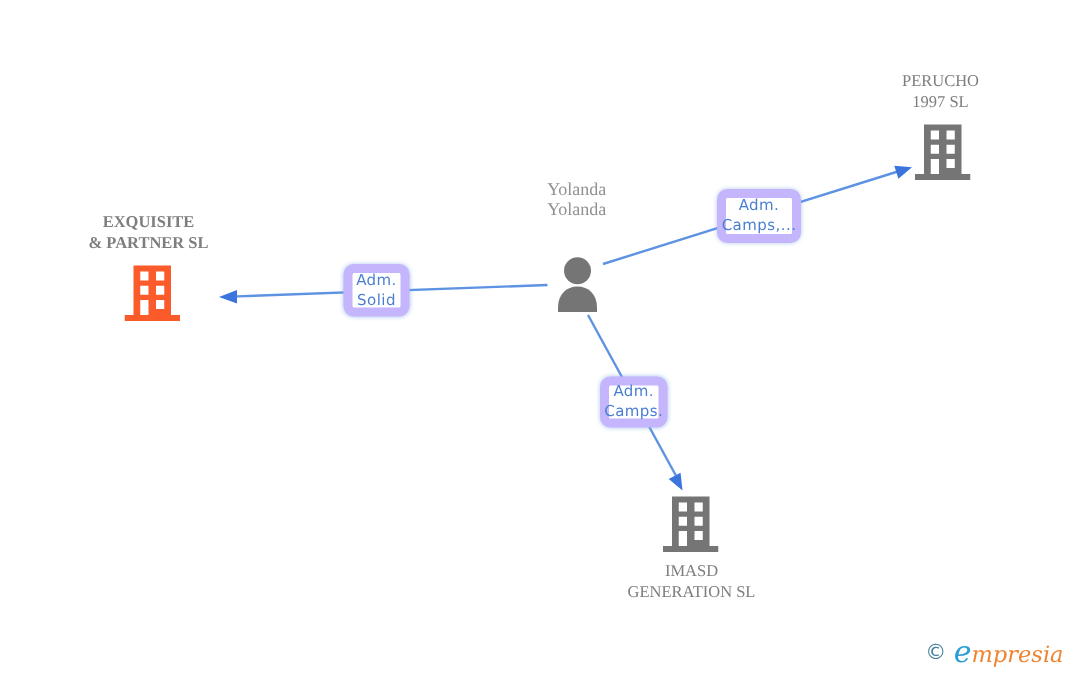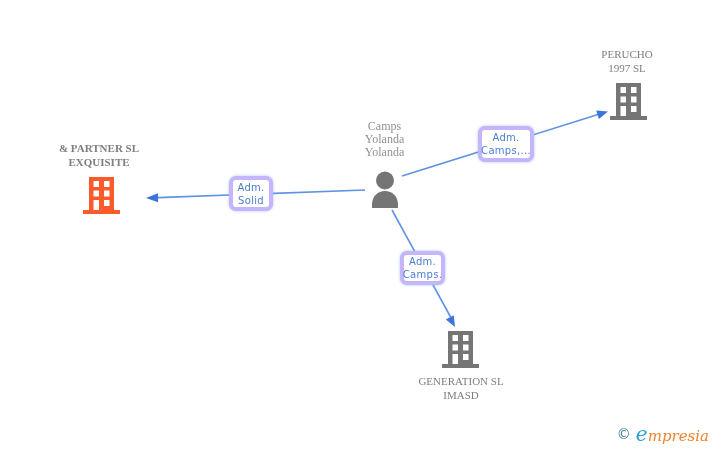--- a/index.html
+++ b/index.html
@@ -46,21 +46,21 @@
     position: absolute;
     cursor: pointer;
   }
   .icon svg { display: block; width: 100%; height: 100%; }
   .building-orange { color: #fb5a2a; }
   .building-gray { color: #757575; }
   .person-color { color: #757575; }
   .edge-box {
     position: absolute;
     background: #ffffff;
-    border: 4px solid #c4b5fd;
+    border: 6px solid #c4b5fd;
     border-radius: 7px;
     box-shadow: 0 0 3px rgba(130, 170, 230, 0.65);
     color: #4a7fd0;
     font-size: 10px;
     line-height: 13px;
     letter-spacing: 0.3px;
     display: flex;
     flex-direction: column;
     align-items: center;
     justify-content: center;
@@ -107,34 +107,33 @@
       <line class="edge-line" x1="402" y1="176" x2="598" y2="114.5"></line>
       <polygon class="edge-arrow" points="608,111.5 598.9,119.1 596.2,110.5"></polygon>
     </g>
     <g>
       <line class="edge-line" x1="392" y1="210" x2="450.6" y2="317"></line>
       <polygon class="edge-arrow" points="455,327 445.8,319.4 453.7,315.2"></polygon>
     </g>
   </svg>
 
   <div class="node-label person-label" style="left:312px; top:120px; width:145px;">
-    <span class="tline">Camps</span>
     <span class="tline">Yolanda</span>
     <span class="tline">Yolanda</span>
   </div>
   <div class="icon person-color" style="left:371px; top:171px; width:28px; height:37px;">
     <svg viewBox="0 0 28 37">
       <circle cx="14" cy="9.5" r="9" fill="currentColor"></circle>
       <path d="M1,37 v-3 c0,-9 5.8,-14 13,-14 s13,5 13,14 v3 z" fill="currentColor"></path>
     </svg>
   </div>
 
   <div class="node-label label-bold" style="left:19px; top:141px; width:160px;">
+    <span class="tline">EXQUISITE</span>
     <span class="tline">&amp; PARTNER SL</span>
-    <span class="tline">EXQUISITE</span>
   </div>
   <div class="icon building-orange" style="left:83px; top:176px; width:37px; height:38px;">
     <svg viewBox="0 0 37 38">
       <rect x="0" y="34" width="37" height="4" fill="currentColor"></rect>
       <rect x="6" y="1" width="25" height="33" fill="currentColor"></rect>
       <rect x="10.5" y="5" width="5.5" height="6" fill="#ffffff"></rect>
       <rect x="21" y="5" width="5.5" height="6" fill="#ffffff"></rect>
       <rect x="10.5" y="14.5" width="5.5" height="6" fill="#ffffff"></rect>
       <rect x="21" y="14.5" width="5.5" height="6" fill="#ffffff"></rect>
       <rect x="10.5" y="24" width="5.5" height="10" fill="#ffffff"></rect>
@@ -165,22 +164,22 @@
       <rect x="6" y="1" width="25" height="33" fill="currentColor"></rect>
       <rect x="10.5" y="5" width="5.5" height="6" fill="#ffffff"></rect>
       <rect x="21" y="5" width="5.5" height="6" fill="#ffffff"></rect>
       <rect x="10.5" y="14.5" width="5.5" height="6" fill="#ffffff"></rect>
       <rect x="21" y="14.5" width="5.5" height="6" fill="#ffffff"></rect>
       <rect x="10.5" y="24" width="5.5" height="10" fill="#ffffff"></rect>
       <rect x="21" y="24" width="5.5" height="6" fill="#ffffff"></rect>
     </svg>
   </div>
   <div class="node-label" style="left:391px; top:374px; width:140px;">
+    <span class="tline">IMASD</span>
     <span class="tline">GENERATION SL</span>
-    <span class="tline">IMASD</span>
   </div>
 
   <div class="edge-box" style="left:229px; top:176px; width:44px; height:35px;">
     <span class="tline">Adm.</span>
     <span class="tline">Solid</span>
   </div>
   <div class="edge-box" style="left:478px; top:126px; width:56px; height:36px;">
     <span class="tline">Adm.</span>
     <span class="tline">Camps,...</span>
   </div>

